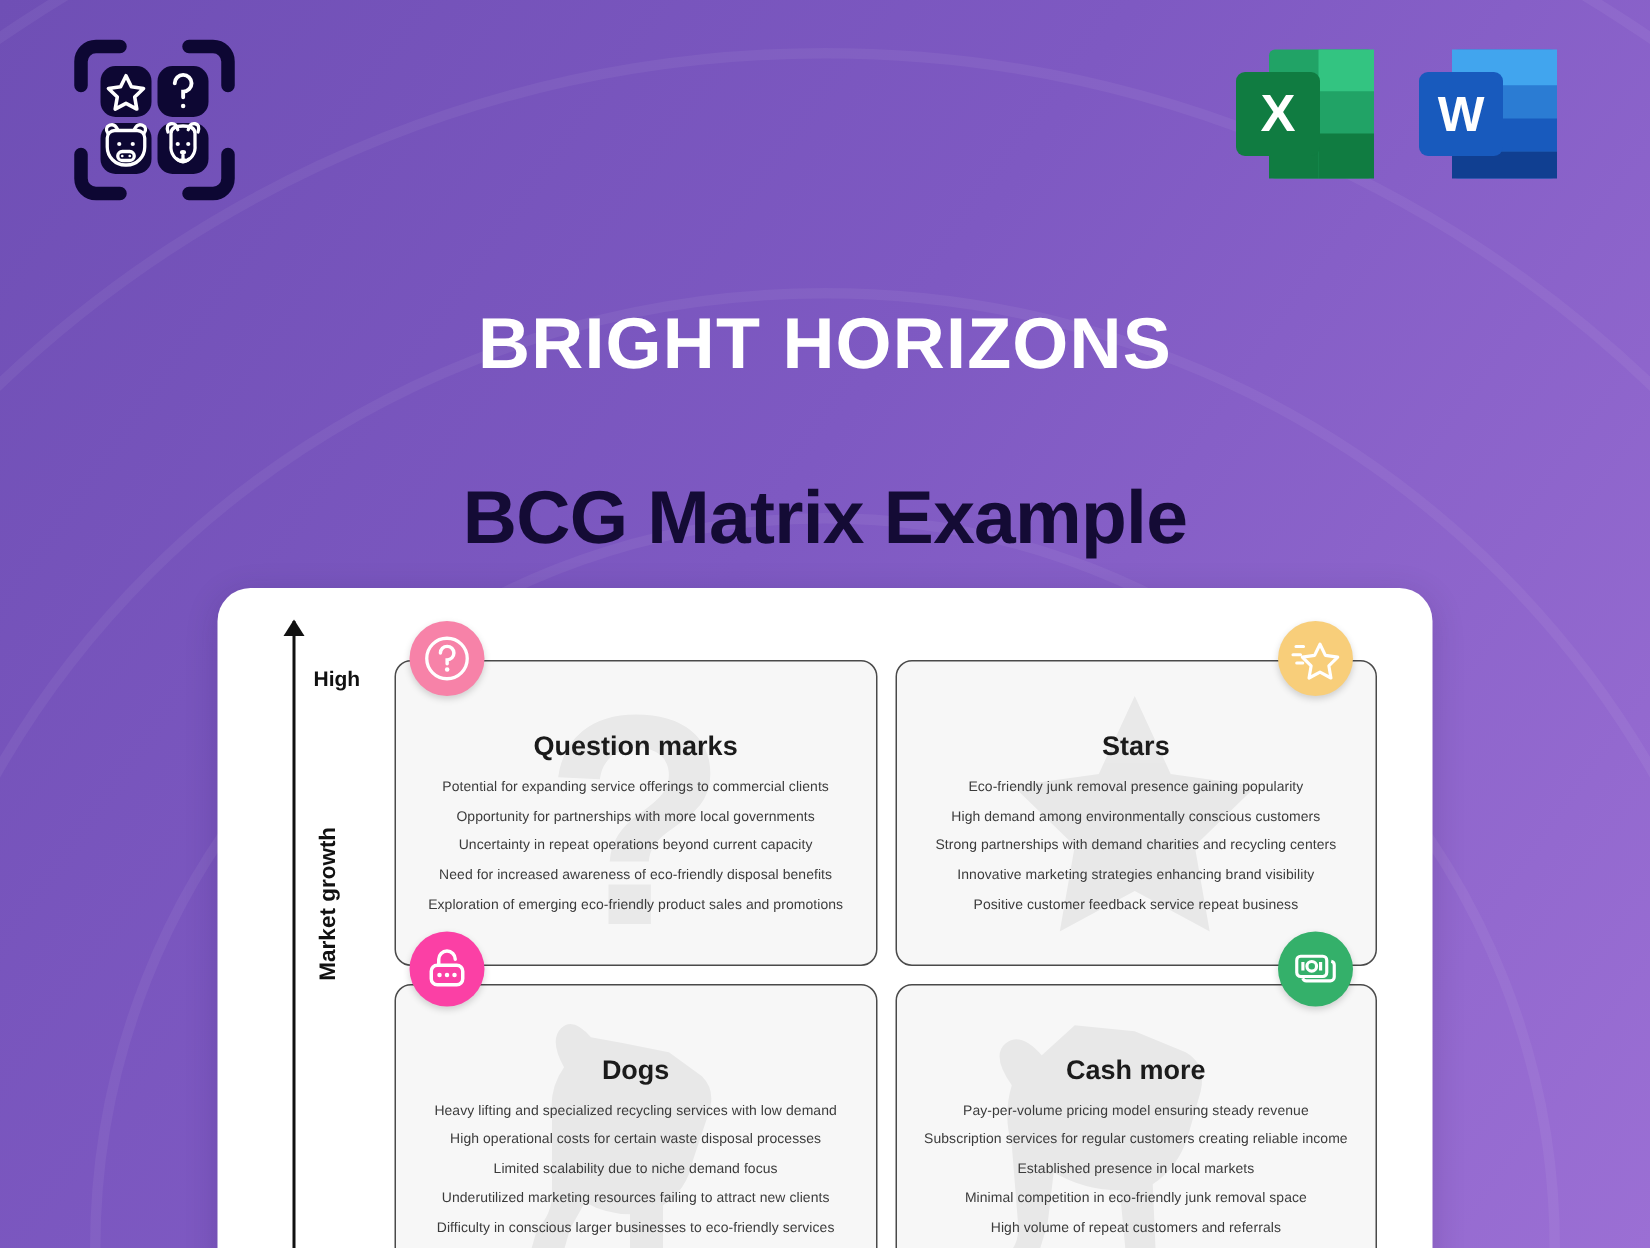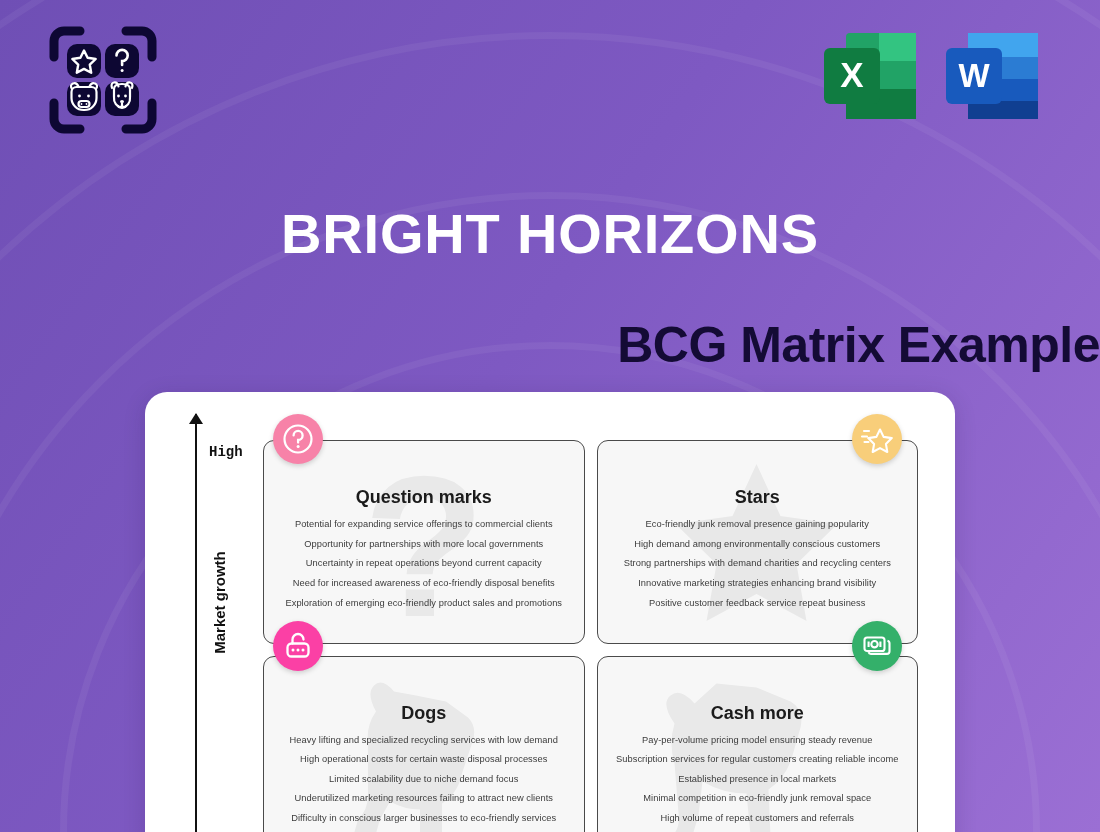--- a/index.html
+++ b/index.html
@@ -26,25 +26,25 @@
   #logo { position:absolute; left:48px; top:25px; width:110px; height:110px; }
 
   
   .office { position:absolute; top:27px; width:105px; height:98px; }
   #excel-icon { left:818px; }
   #word-icon  { left:940px; }
 
   
   #brand-title {
     position:absolute; left:0; right:0; top:206px; text-align:center;
-    font-size:56px; font-weight:bold; color:#ffffff;
+    font-size:48px; font-weight:bold; color:#ffffff;
     letter-spacing:0.8px; line-height:1;
   }
   #doc-title {
-    position:absolute; left:0; right:0; top:317px; text-align:right;
+    position:absolute; left:0; right:0; top:317px; text-align:center;
     font-size:50px; font-weight:bold; color:#140b35;
     letter-spacing:-0.5px; line-height:1.12;
   }
 
   
   #matrix-card {
     position:absolute; left:145px; top:392px; width:810px; height:470px;
     background:#ffffff; border-radius:22px;
     box-shadow:0 4px 22px rgba(30,10,60,0.16);
   }
@@ -54,21 +54,21 @@
   #axis-line {
     position:absolute; left:17px; top:0; width:2px; height:440px; background:#111;
   }
   #axis-arrow {
     position:absolute; left:11px; top:-1px; width:0; height:0;
     border-left:7px solid transparent; border-right:7px solid transparent;
     border-bottom:11px solid #111;
   }
   #axis-high {
     position:absolute; left:31px; top:30px;
-    font-size:14px; font-weight:bold; color:#111;font-family:Liberation Mono, monospace;
+    font-size:14px; font-weight:bold; color:#111;
   }
   #axis-name {
     position:absolute; left:-39px; top:180px; width:160px;
     text-align:center; font-size:15px; font-weight:bold; color:#111;
     transform:rotate(-90deg); transform-origin:center center;
     white-space:nowrap;
   }
 
   
   #quadrants {

